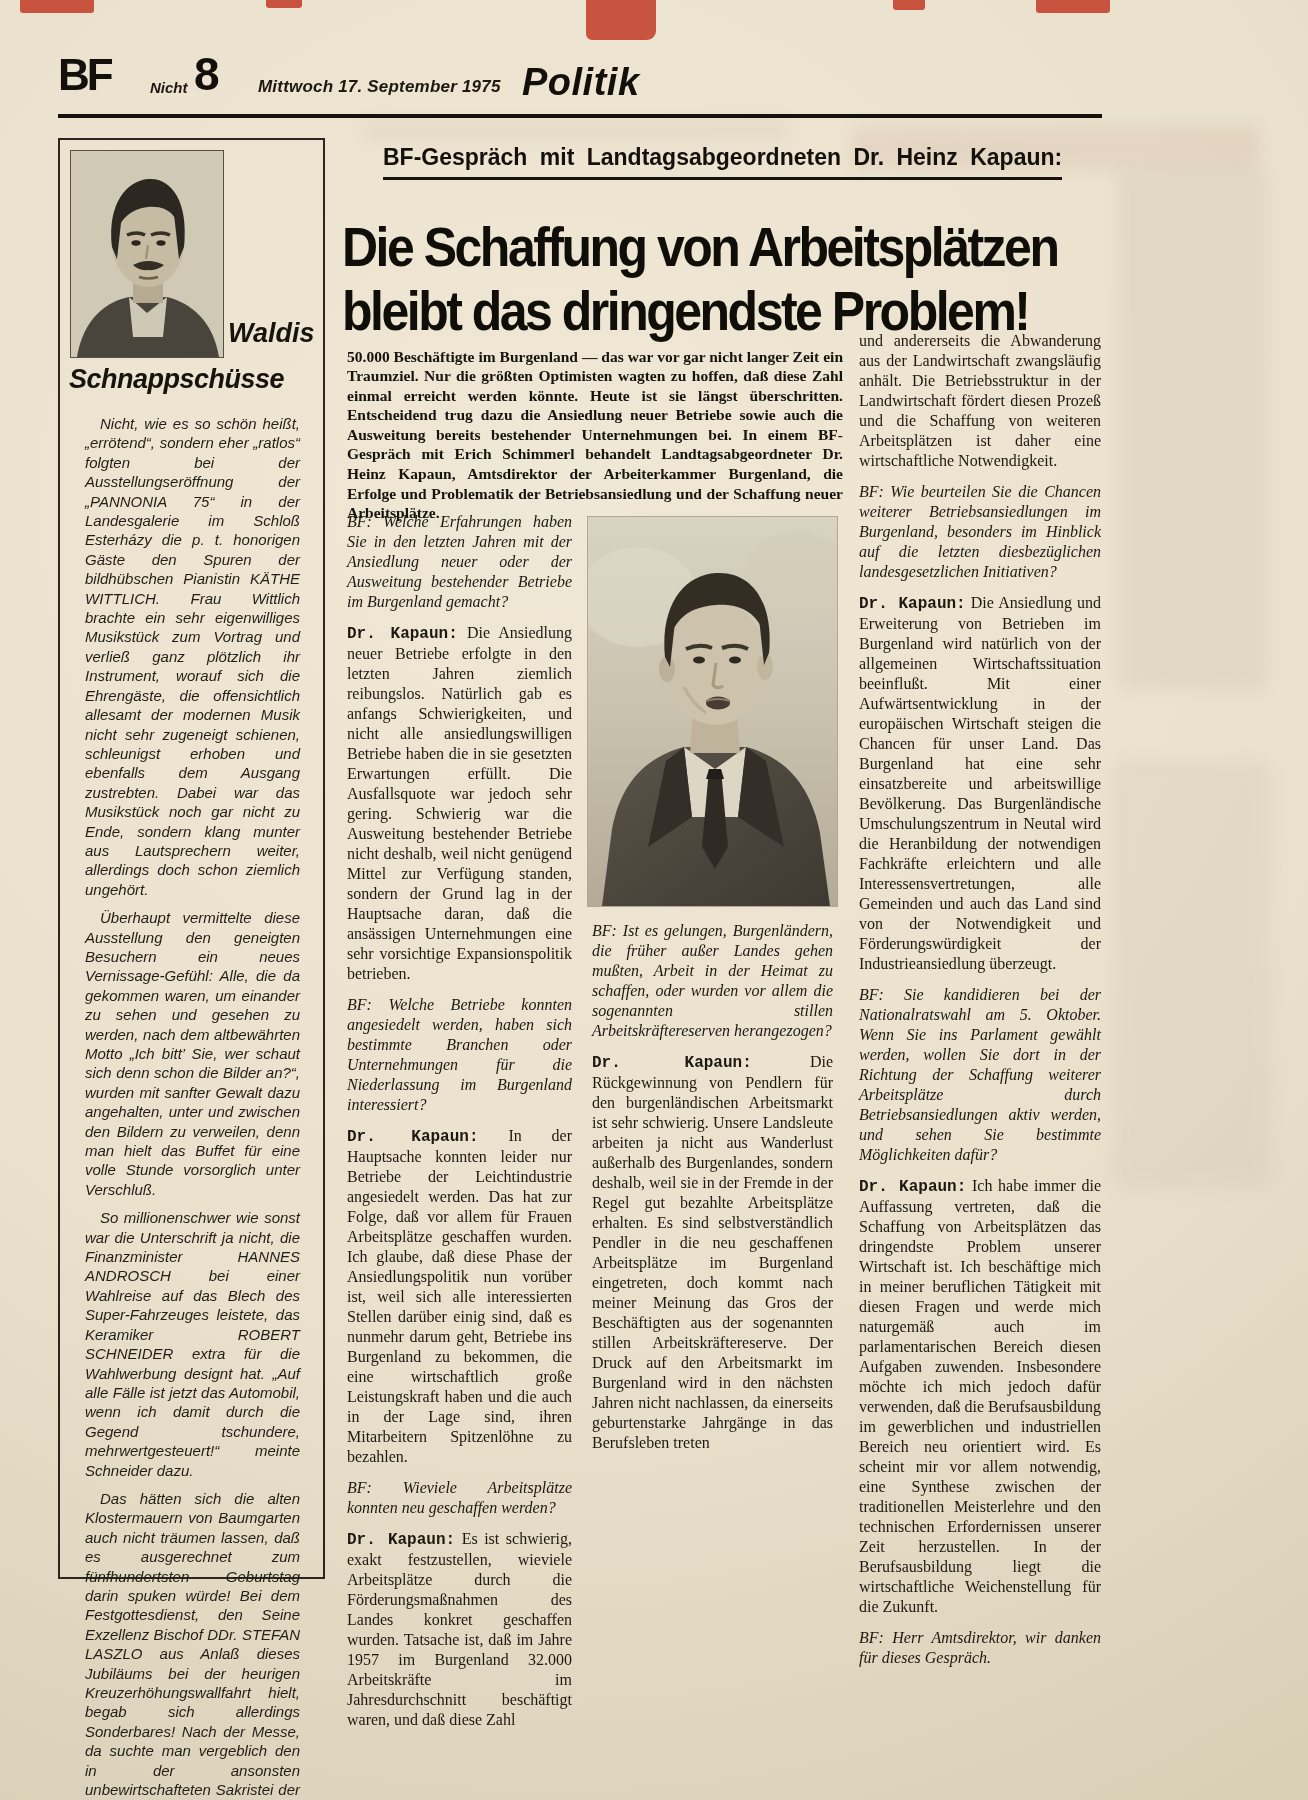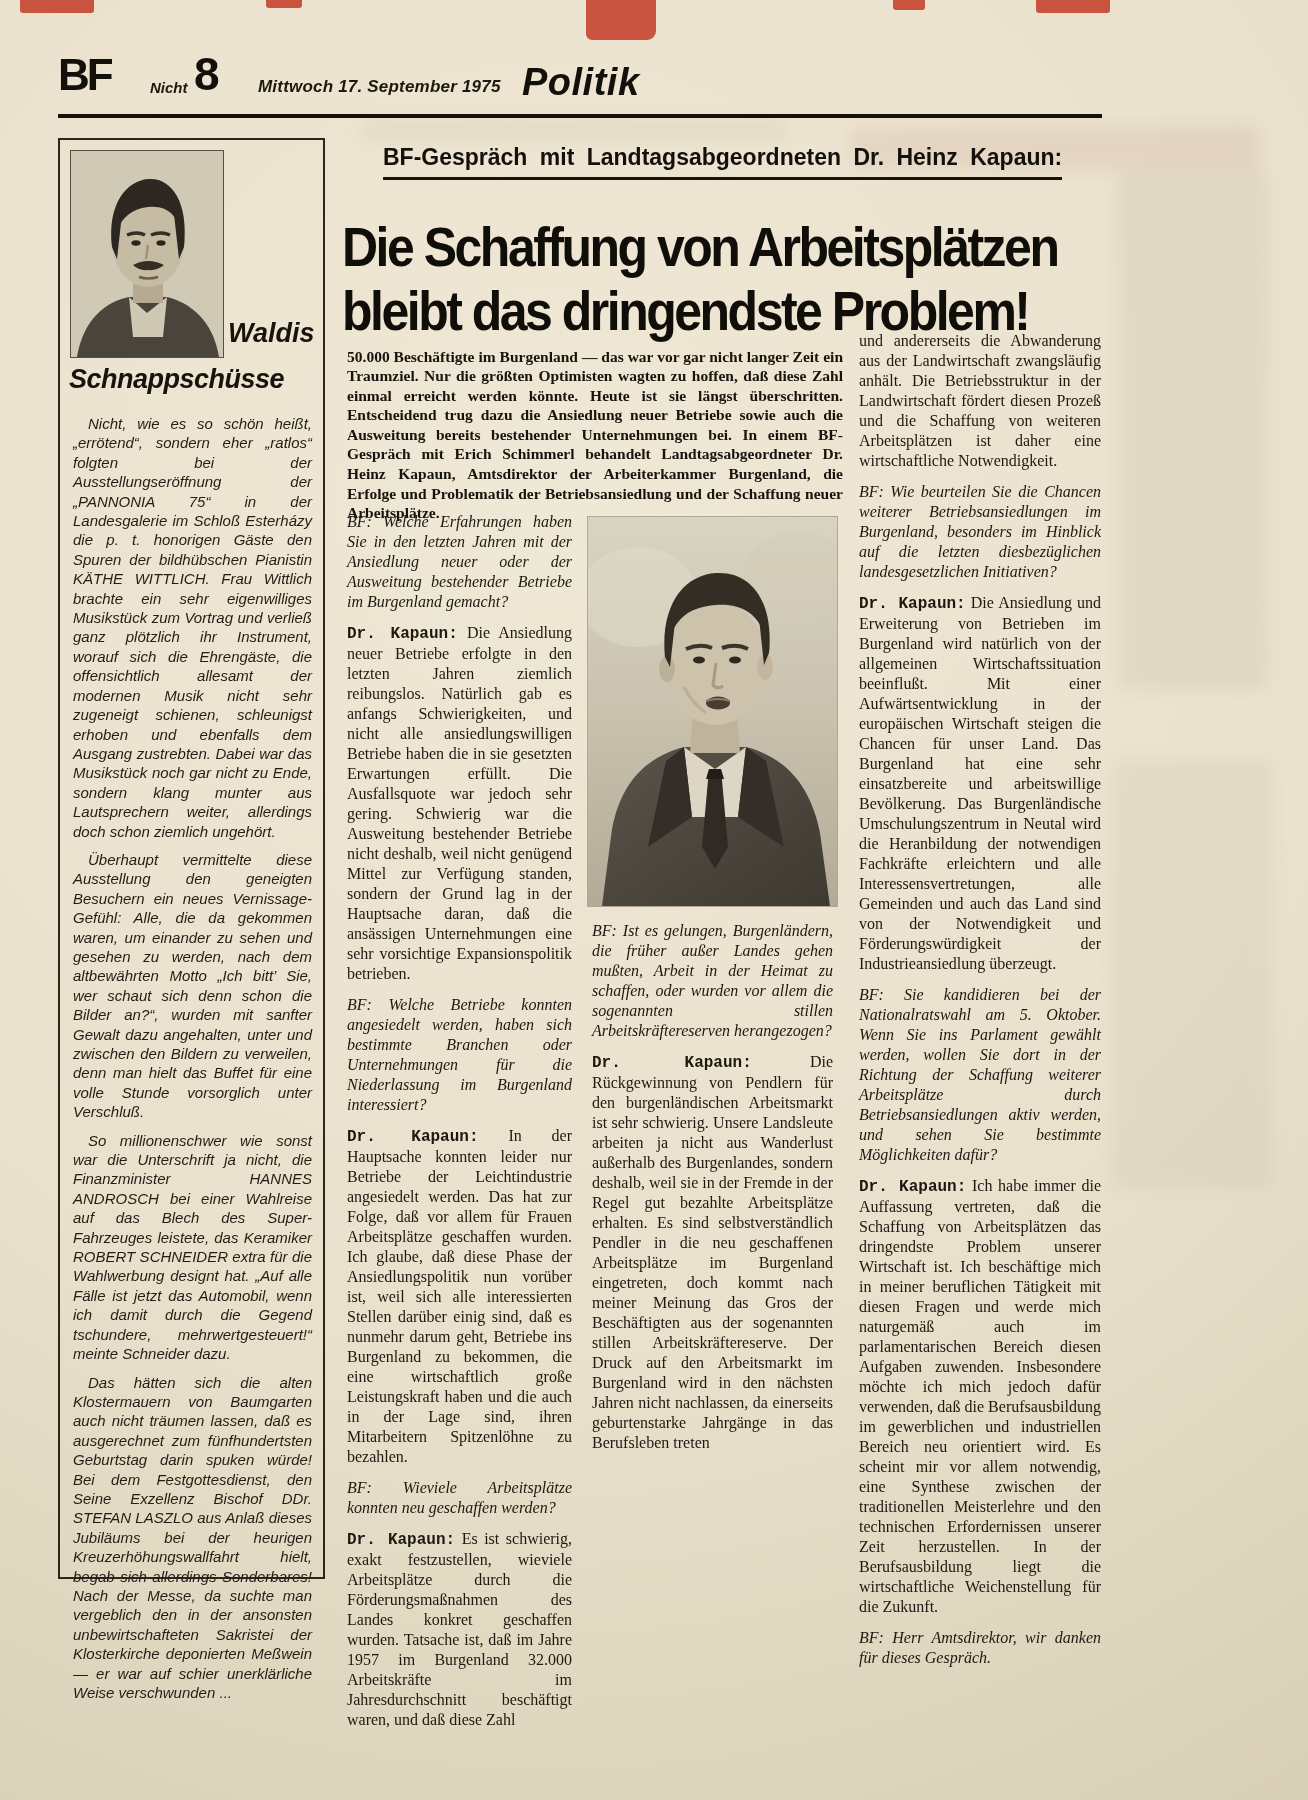--- a/index.html
+++ b/index.html
@@ -27,21 +27,21 @@
   .date{position:absolute;left:258px;top:77px;font:italic 700 17px "Liberation Sans",sans-serif;letter-spacing:.2px;}
   .section{position:absolute;left:522px;top:61px;font:italic 700 38px "Liberation Sans",sans-serif;letter-spacing:.5px;color:#13100b;}
   .head-rule{position:absolute;left:58px;top:114px;width:1044px;height:3.5px;background:#15110c;}
 
   
   .sidebar{position:absolute;left:58px;top:138px;width:263px;height:1437px;border:2px solid #2c271e;text-decoration:underline;}
   .waldi-photo{position:absolute;left:11px;top:11px;width:152px;height:206px;outline:1px solid #55503f;}
   .waldi-name{position:absolute;left:168px;top:178px;font:italic 700 27px "Liberation Sans",sans-serif;color:#17130d;}
   .waldi-sub{position:absolute;left:9px;top:224px;font:italic 700 27px "Liberation Sans",sans-serif;letter-spacing:-.5px;color:#17130d;}
   .side-paras{position:absolute;left:13px;right:11px;top:274px;}
-  .side-para{font:italic 15px/19.4px "Liberation Sans",sans-serif;text-align:justify;text-indent:15px;margin:0 0 9px;color:#221e15;hyphens:auto;}
+  .side-para{font:italic 15px/19.4px "Liberation Sans",sans-serif;text-align:justify;text-indent:15px;margin:0 12px 9px;color:#221e15;hyphens:auto;}
 
   
   .kicker{position:absolute;left:346px;top:144px;font:700 23px/26px "Liberation Sans",sans-serif;word-spacing:6px;padding-bottom:7px;border-bottom:3px solid #17130d;color:#14100b;margin-left:37px;}
   .headline{position:absolute;left:342px;top:182px;width:780px;font-family:"Liberation Sans",sans-serif;font-weight:800;font-size:50px;line-height:57px;letter-spacing:-2.5px;transform:scaleY(1.12);transform-origin:top left;color:#100e09;}
   .headline .hl{white-space:nowrap;}
   .lead{position:absolute;left:347px;top:331px;width:496px;font:700 15.5px/19.6px "Liberation Serif",serif;text-align:justify;hyphens:auto;color:#17130d;}
   .col{position:absolute;font:16px/20px "Liberation Serif",serif;text-align:justify;hyphens:auto;color:#1d1911;}
   .col1{left:347px;top:512px;width:225px;}
   .col2{left:592px;top:921px;width:241px;}
   .col3{left:859px;top:331px;width:242px;}

